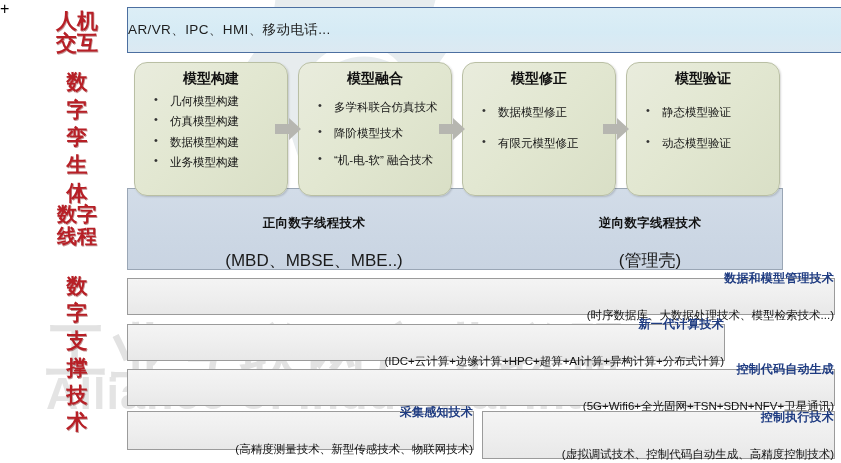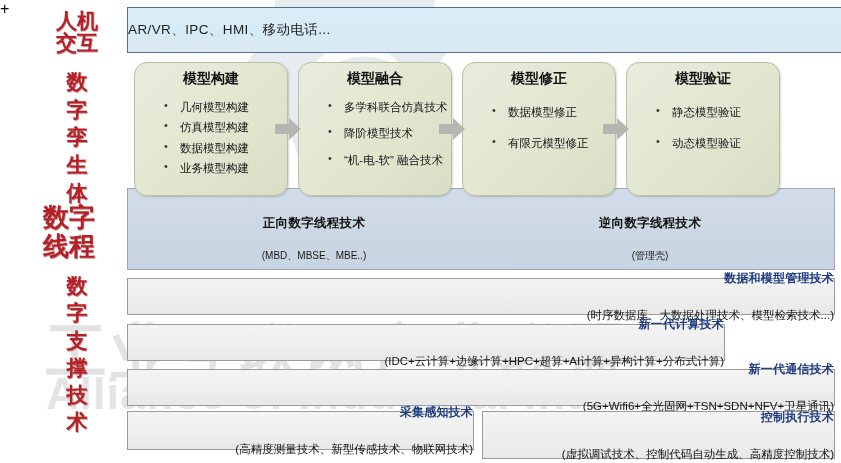--- a/index.html
+++ b/index.html
@@ -59,21 +59,21 @@
     position:absolute;
     color:#b71f26;
     font-weight:bold;
     text-align:center;
     line-height:1.04;
     text-shadow:0.7px 0.7px 0 rgba(120,10,10,0.45);
     white-space:pre-line;
   }
   #rail-0{ left:42px; top:10px;  width:70px; font-size:21px; }
   #rail-1{ left:56px; top:68px;  width:42px; font-size:21px; letter-spacing:0px; line-height:1.32; }
-  #rail-2{ left:38px; top:203px; width:62px; font-size:26px; line-height:1.12; }
+  #rail-2{ left:46px; top:203px; width:62px; font-size:20px; line-height:1.12; }
   #rail-3{ left:56px; top:272px; width:42px; font-size:21px; line-height:1.3; }
 
   
   .panel{position:absolute; box-sizing:border-box; z-index:2;}
 
   
   #banner{
     left:127px; top:7px; width:776px; height:46px;
     background:linear-gradient(180deg,#dceef6 0%,#d6ebf5 55%,#dce9f2 100%);
     border:1px solid #4c6fa0;
@@ -95,21 +95,21 @@
     padding:7px 0 0 0;
   }
   .greenbox .gb-title{
     text-align:center;
     font-size:14px;
     font-weight:bold;
     color:#111;
     margin-bottom:6px;
   }
   .greenbox ul{
-    list-style:none; margin:12px; padding:0 6px 0 14px;
+    list-style:none; margin:2px; padding:0 6px 0 14px;
   }
   .greenbox li{
     position:relative;
     font-size:11.5px;
     color:#151515;
     line-height:1.25;
     margin:6px 0 0 0;
     padding-left:19px;
     white-space:nowrap;
   }
@@ -132,35 +132,35 @@
     z-index:4;
     width:26px; height:24px;
     top:117px;
   }
   #arrow-0{ left:275px; }
   #arrow-1{ left:439px; }
   #arrow-2{ left:603px; }
 
   
   #thread{
-    left:127px; top:188px; width:708px; height:82px;
+    left:127px; top:188px; width:656px; height:82px;
     background:linear-gradient(180deg,#d2dce8 0%,#ccd7e4 60%,#c9d4e2 100%);
     border:1px solid #9aa6b5;
     z-index:1;
   }
   #thread .th-col{
     position:absolute; top:26px; text-align:center; width:300px;
   }
   #th-left{ left:36px; }
   #th-right{ left:372px; }
   #thread .th-title{
     font-size:12.5px; font-weight:bold; color:#111; letter-spacing:0.3px;
   }
   #thread .th-sub{
-    margin-top:17px; font-size:10px; color:#1a1a1a;
+    margin-top:17px; font-size:17px; color:#1a1a1a;
   }
 
   
   .greyrow{
     position:absolute; box-sizing:border-box;
     background:linear-gradient(180deg,#f4f4f4 0%,#eeeeee 55%,#e8e8e8 100%);
     border:1px solid #9b9b9b;
     z-index:2;
     display:flex; flex-direction:column;
     align-items:flex-end; justify-content:center;
@@ -275,21 +275,21 @@
 
   <div class="greyrow" id="grow-0">
     <div class="gr-title">数据和模型管理技术</div>
     <div class="gr-sub">(时序数据库、大数据处理技术、模型检索技术...)</div>
   </div>
   <div class="greyrow" id="grow-1">
     <div class="gr-title">新一代计算技术</div>
     <div class="gr-sub">(IDC+云计算+边缘计算+HPC+超算+AI计算+异构计算+分布式计算)</div>
   </div>
   <div class="greyrow" id="grow-2">
-    <div class="gr-title">新一代通信技术</div>
+    <div class="gr-title">控制代码自动生成</div>
     <div class="gr-sub">(5G+Wifi6+全光固网+TSN+SDN+NFV+卫星通讯)</div>
   </div>
   <div class="greyrow" id="grow-3">
     <div class="gr-title">采集感知技术</div>
     <div class="gr-sub">(高精度测量技术、新型传感技术、物联网技术)</div>
   </div>
   <div class="greyrow" id="grow-4">
     <div class="gr-title">控制执行技术</div>
     <div class="gr-sub">(虚拟调试技术、控制代码自动生成、高精度控制技术)</div>
   </div>

